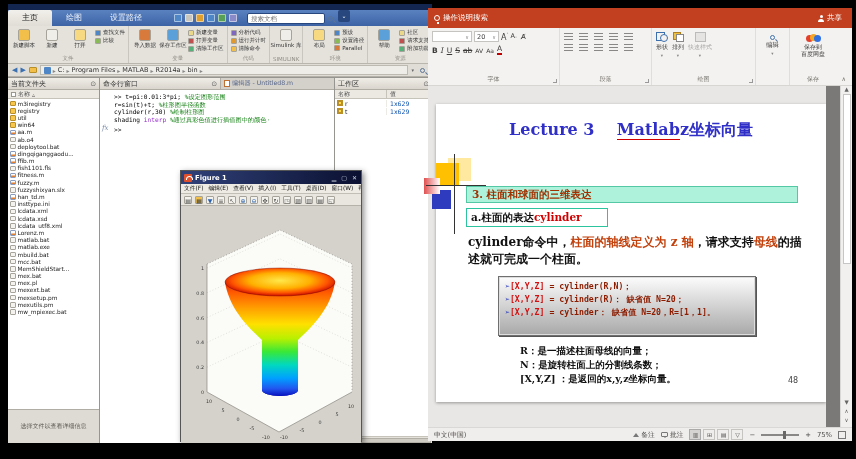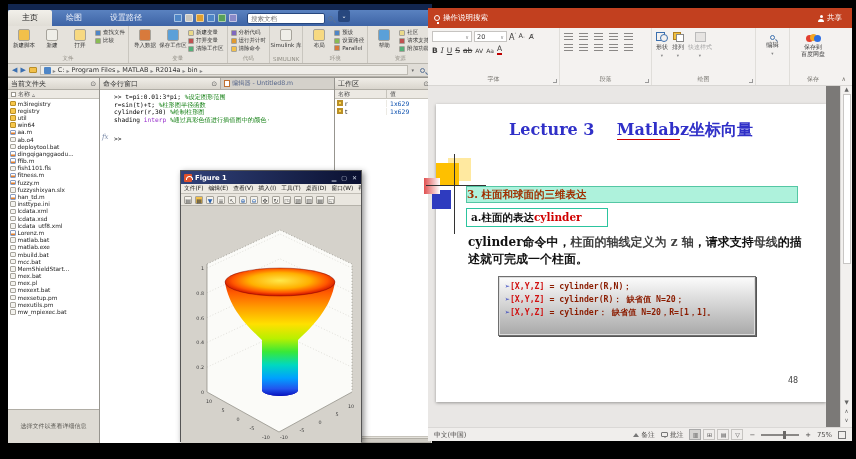--- a/index.html
+++ b/index.html
@@ -59,21 +59,21 @@
   .ml-cmd{flex:1;}
   .cmd-headwrap{display:flex;flex:none;}
   .cmd-headwrap .p-head{flex:1;border-right:1px solid #b0ada5;}
   .ed-tab{width:113px;height:12px;background:#d4d1ca;border-bottom:1px solid #b0ada5;display:flex;align-items:center;
           gap:2px;padding:0 3px;font-size:6.2px;color:#55658a;white-space:nowrap;overflow:hidden;flex:none;}
   .ed-ic{width:6px;height:7px;background:#fff;border:1px solid #c07030;flex:none;}
   .cmd-body{flex:1;background:#fff;padding:3px 2px 0 14px;font-family:"DejaVu Sans Mono",monospace;font-size:6.2px;line-height:7.6px;position:relative;}
   .cw-code{color:#000;}
   .cw-kw{color:#9932cc;}
   .cw-comment{color:#0e7d0e;}
-  .cw-fxrow{position:relative;margin-top:12px;color:#000;}
+  .cw-fxrow{position:relative;margin-top:3px;color:#000;}
   .cw-fx{position:absolute;left:-12px;top:-1px;font-family:"DejaVu Serif",serif;font-style:italic;font-size:7px;color:#7a8aa8;}
   .ml-ws{width:97px;border-right:none;}
   .ws-grid{flex:1;background:#fff;position:relative;}
   .ws-cols{display:flex;height:9px;background:#ece9e3;border-bottom:1px solid #c6c3bb;font-size:6px;color:#555;align-items:center;}
   .ws-cols .c1{width:52px;padding-left:3px;border-right:1px solid #c6c3bb;}
   .ws-cols .c2{flex:1;padding-left:3px;}
   .ws-row{display:flex;height:8px;font-size:6.2px;align-items:center;}
   .ws-row .c1{width:52px;display:flex;align-items:center;gap:2px;padding-left:2px;border-right:1px solid #eceae4;color:#222;}
   .ws-row .c2{flex:1;padding-left:3px;color:#1254b0;}
   .ws-icon{width:6px;height:6px;background:#ffd94a;border:1px solid #b98f28;
@@ -154,27 +154,27 @@
   .mat-u{border-bottom:1.5px solid #d00000;}
   .dec{position:absolute;left:-12px;top:50px;width:64px;height:88px;}
   .dec .sq{position:absolute;}
   .dec .pale{left:24px;top:4px;width:23px;height:23px;background:#ffe9a0;}
   .dec .gold{left:12px;top:9px;width:23px;height:23px;background:#fec000;}
   .dec .blue{left:8px;top:36px;width:19px;height:19px;background:#2e3bbf;}
   .dec .red{left:0;top:24px;width:16px;height:16px;background:linear-gradient(90deg,#e05050,#ffffff);}
   .dec .vline{position:absolute;left:30px;top:0;width:1px;height:80px;background:#333;}
   .dec .hline{position:absolute;left:2px;top:31px;width:60px;height:1px;background:#333;}
   .mint-bar{position:absolute;left:30px;top:82px;width:332px;height:17px;background:#aef2dc;border:1px solid #54c7a4;
-            font-family:"DejaVu Serif",serif;font-weight:bold;font-size:10.5px;color:#a03000;line-height:15px;}
+            font-family:"DejaVu Serif",serif;font-weight:bold;font-size:10.5px;color:#a03000;line-height:15px;padding-left:5px;}
   .sub-box{position:absolute;left:30px;top:104px;width:142px;height:19px;border:1.5px solid #2cc49e;background:#fff;
            font-family:"DejaVu Serif",serif;font-weight:bold;font-size:10.5px;line-height:16px;padding-left:4px;color:#111;white-space:nowrap;}
   .sub-box .red{color:#d00000;}
   .slide-para{position:absolute;left:32px;top:130px;width:334px;font-family:"DejaVu Serif",serif;font-weight:bold;
               font-size:12px;line-height:1.45;color:#111;}
-  .slide-para .red{color:#404040;}
+  .slide-para .red{color:#c2410c;}
   .code-box{position:absolute;left:62px;top:172px;width:258px;height:60px;border:1.5px solid #6f6f6f;
             background:linear-gradient(#fcfcfc,#a8a8a8);box-shadow:inset 0 0 0 1px #ddd,1px 1px 0 #555;padding:3px 6px 0 6px;}
   .cb-head{font-family:"DejaVu Serif",serif;font-weight:bold;font-size:9px;color:#111;}
   .cb-line{font-family:"DejaVu Sans Mono",monospace;font-weight:bold;font-size:8.2px;line-height:13px;white-space:nowrap;}
   .cb-bullet{color:#2233bb;}
   .cb-xyz{color:#d01010;}
   .cb-rest{color:#8b1c00;}
   .slide-notes{position:absolute;left:84px;top:240px;width:270px;font-family:"DejaVu Serif",serif;font-weight:bold;
                font-size:9.5px;line-height:1.45;color:#111;}
   .page-num{position:absolute;left:352px;top:272px;font-size:8px;color:#444;}
@@ -674,21 +674,21 @@
       </div>
     </div>
 
     <div class="ppt-ribbon">
       <div class="rb-group" style="width:132px;">
         <div class="fnt-r1">
           <div class="combo" style="width:40px;">
               <span style="flex:1;"></span>
               <span class="cv">∨</span>
             </div>
-          <div class="combo" style="width:33px;justify-content:space-between;">
+          <div class="combo" style="width:25px;justify-content:space-between;">
             <span>20</span>
               <span class="cv">∨</span>
           </div>
           <span style="font-size:8px;color:#3b3a39;">A<sup style="font-size:4px;">ˆ</sup></span>
           <span style="font-size:6.5px;color:#3b3a39;">A<sub style="font-size:4px;">ˇ</sub></span>
           <span style="font-size:7px;color:#3b3a39;margin-left:2px;">A̸</span>
         </div>
         <div class="fnt-r2">
             <span class="fg-b">B</span>
             <span class="fg-i">I</span>
@@ -785,20 +785,25 @@
           <span>a.柱面的表达</span><span class="red">cylinder</span>
         </div>
         <div class="slide-para"><span>cylinder</span><span>命令中，</span><span class="red">柱面的轴线定义为 z 轴</span><span>，请求支持</span><span class="red">母线</span><span>的描述就可完成一个柱面。</span></div>
         <div class="code-box">
           <div>
               <div class="cb-line"><span class="cb-bullet">➢</span><span class="cb-xyz">[X,Y,Z]</span><span class="cb-rest"> = cylinder(R,N)；</span></div>
               <div class="cb-line"><span class="cb-bullet">➢</span><span class="cb-xyz">[X,Y,Z]</span><span class="cb-rest"> = cylinder(R)： 缺省值 N=20；</span></div>
               <div class="cb-line"><span class="cb-bullet">➢</span><span class="cb-xyz">[X,Y,Z]</span><span class="cb-rest"> = cylinder： 缺省值 N=20，R=[1，1]。</span></div>
             </div>
         </div>
+        <div class="slide-notes">
+            <div>R：是一描述柱面母线的向量；</div>
+            <div>N：是旋转柱面上的分割线条数；</div>
+            <div>[X,Y,Z] ：是返回的x,y,z坐标向量。</div>
+          </div>
         <div class="page-num">48</div>
       </div>
       <div class="side-strip"></div>
       <div class="vscroll">
         <span>▲</span>
         <span class="vthumb"></span>
         <div class="vs-bottom">
           <span>▼</span>
           <span>∧</span>
           <span>∨</span>

